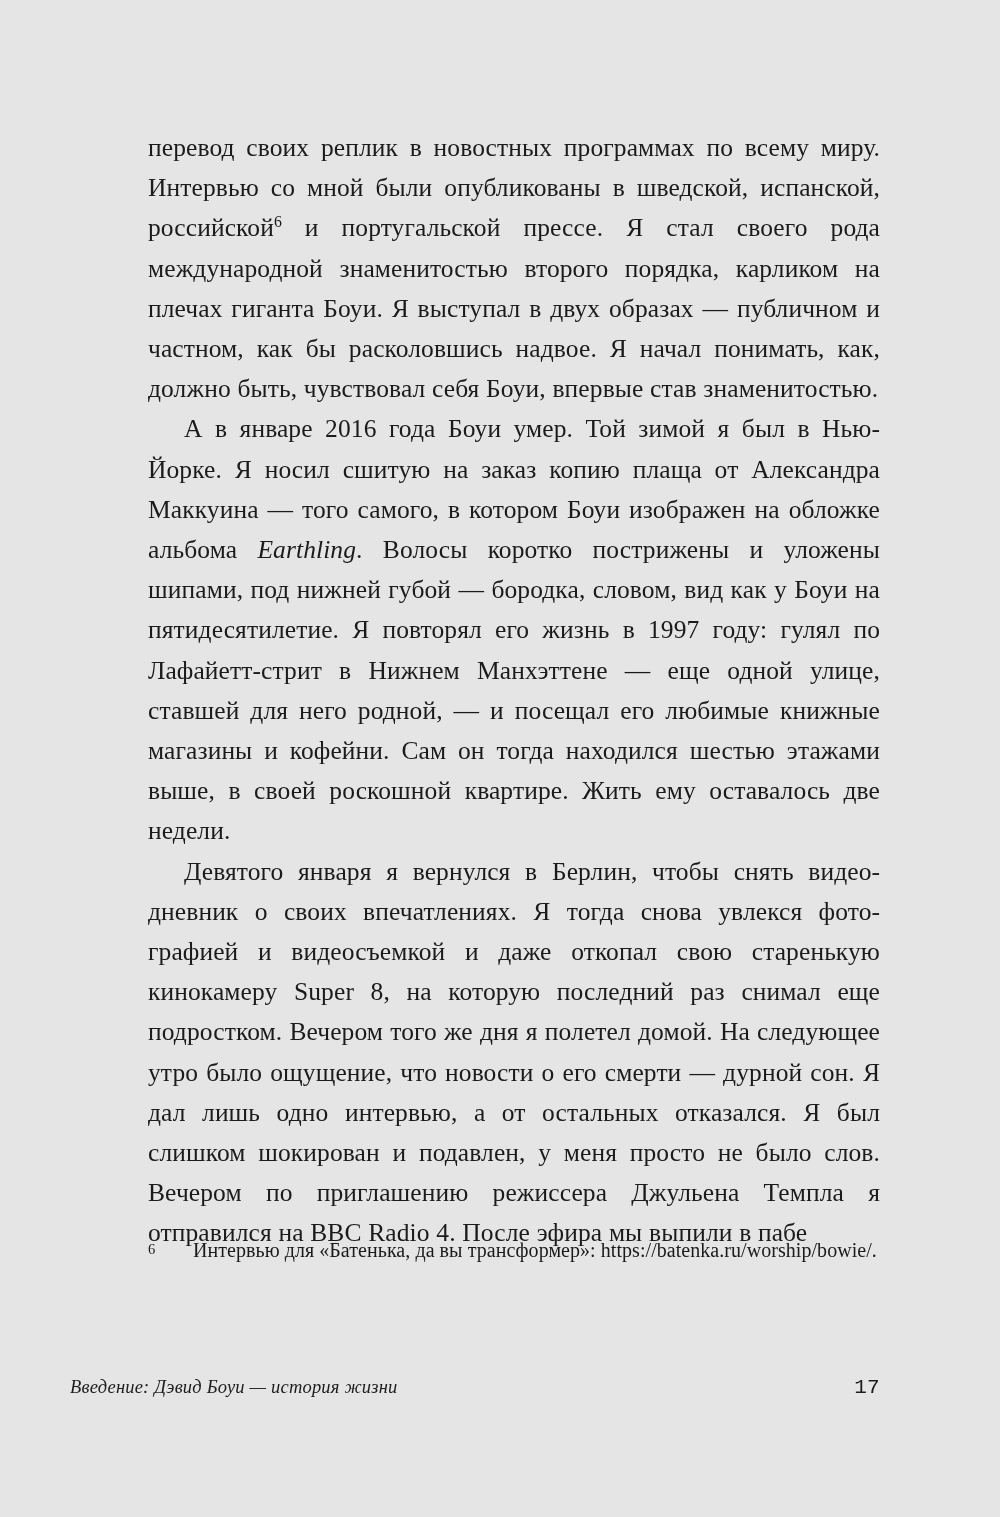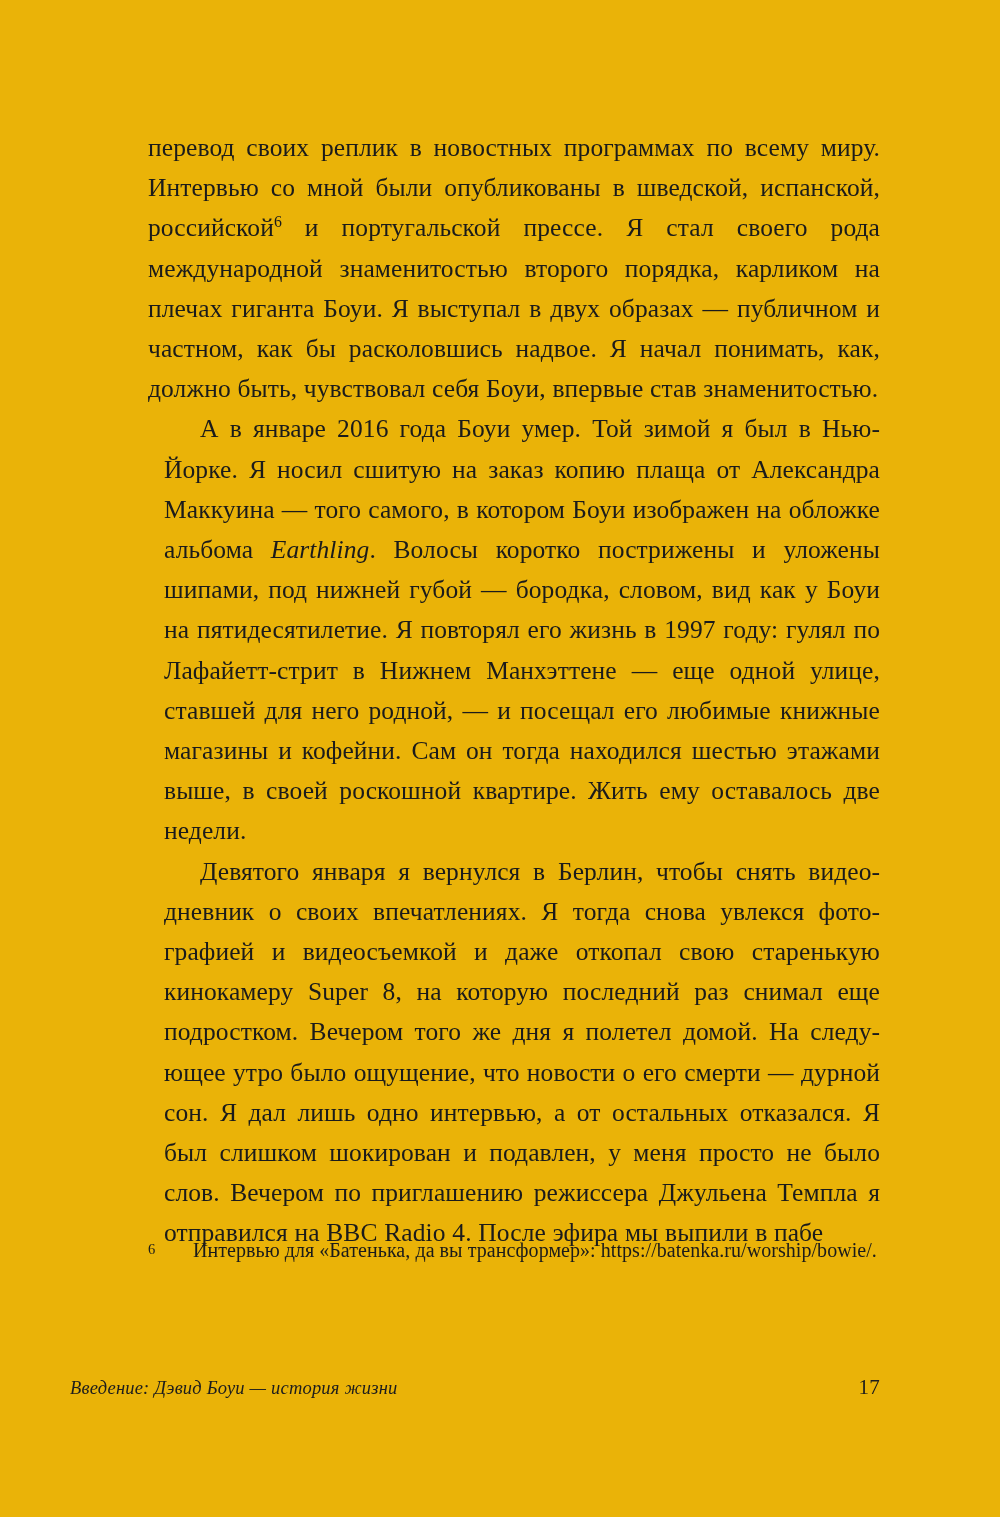--- a/index.html
+++ b/index.html
@@ -6,21 +6,21 @@
   html, body {
     margin: 0;
     padding: 0;
     background: #ffffff;
   }
 
   .page {
     position: relative;
     width: 1000px;
     height: 1517px;
-    background: #eab308;
+    background: #e5e5e5;
     overflow: hidden;
     font-family: "Liberation Serif", "DejaVu Serif", serif;
     color: #1a1a1a;
     box-sizing: border-box;
   }
 
   
   .textblock {
     position: absolute;
     left: 148px;
@@ -36,21 +36,20 @@
     text-justify: inter-word;
     hyphens: manual;
     -webkit-hyphens: manual;
     letter-spacing: 0.1px;
     word-spacing: 0.2px;
     color: #1b1b1b;
   }
 
   .para + .para {
     text-indent: 36px;
-    margin-left: 16px;
   }
 
   .para i,
   .italic {
     font-style: italic;
   }
 
   .fnref {
     font-size: 0.62em;
     vertical-align: super;
@@ -104,20 +103,21 @@
     letter-spacing: 0.2px;
     white-space: nowrap;
   }
 
   .page-number {
     font-size: 21px;
     line-height: 26px;
     color: #1d1d1d;
     font-style: normal;
     letter-spacing: 0.3px;
+    font-family: Liberation Mono, monospace;
   }
 </style>
 </head>
 <body>
 
 <div class="page">
 
   <div class="textblock">
     <p class="para">перевод своих реплик в новостных программах по всему миру. Интервью со мной были опубликованы в шведской, испан­ской, российской<sup class="fnref">6</sup> и португальской прессе. Я стал своего рода международной знаменитостью второго порядка, карликом на плечах гиганта Боуи. Я выступал в двух образах — публич­ном и частном, как бы расколовшись надвое. Я начал пони­мать, как, должно быть, чувствовал себя Боуи, впервые став знаменитостью.</p>
     <p class="para">А в январе 2016 года Боуи умер. Той зимой я был в Нью-Йорке. Я носил сшитую на заказ копию плаща от Александра Маккуина — того самого, в котором Боуи изображен на об­ложке альбома <i>Earthling</i>. Волосы коротко пострижены и уло­жены шипами, под нижней губой — бородка, словом, вид как у Боуи на пятидесятилетие. Я повторял его жизнь в 1997 году: гулял по Лафайетт-стрит в Нижнем Манхэттене — еще одной улице, ставшей для него родной, — и посещал его любимые книжные магазины и кофейни. Сам он тогда находился ше­стью этажами выше, в своей роскошной квартире. Жить ему оставалось две недели.</p>

